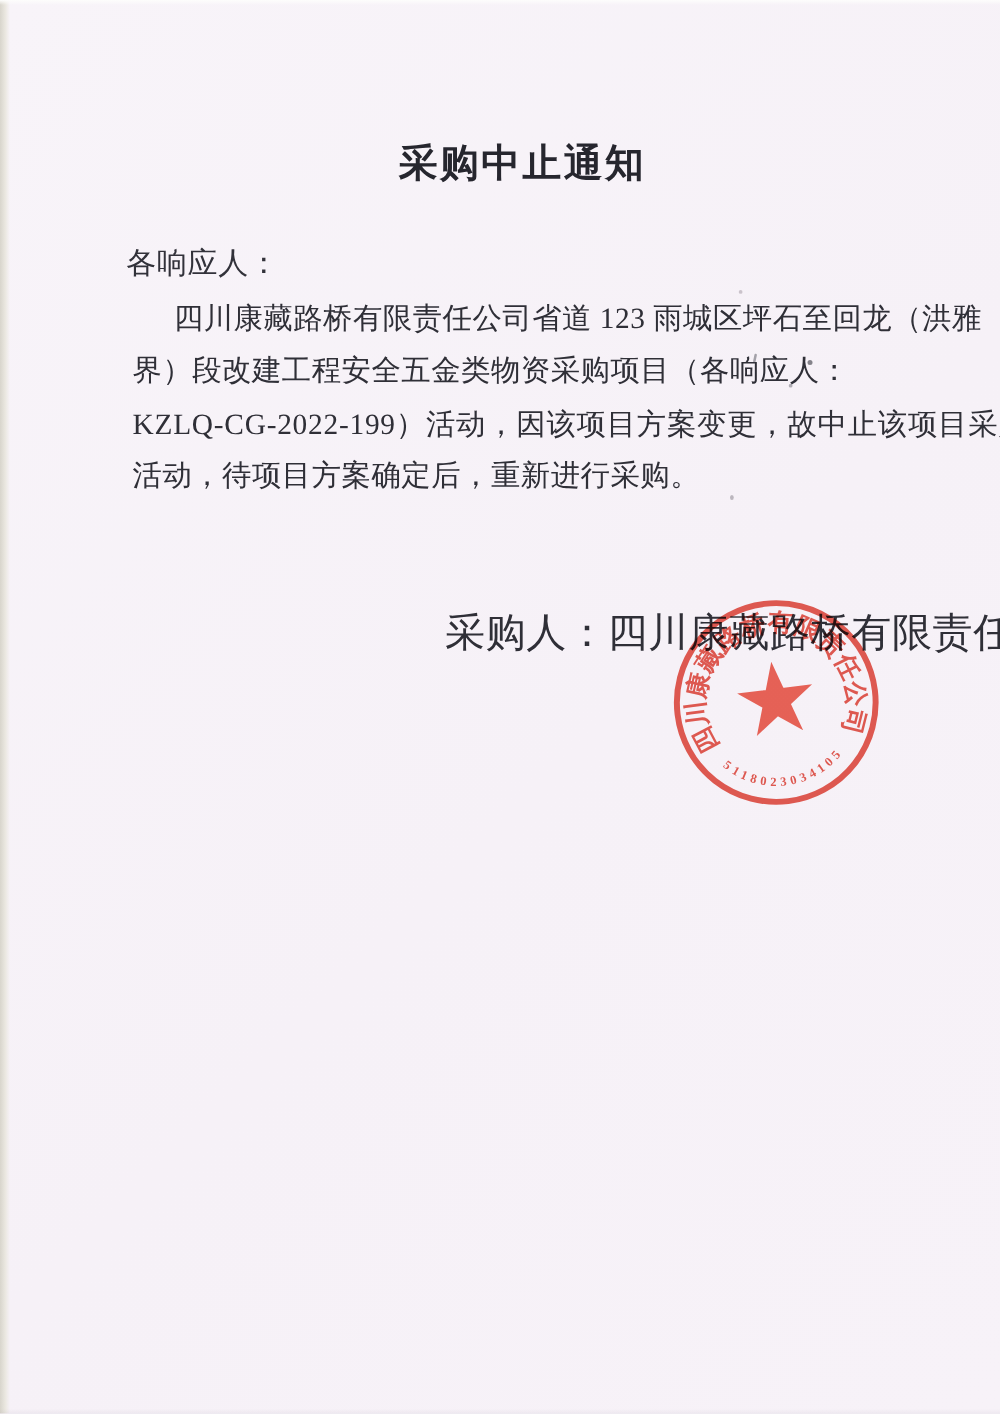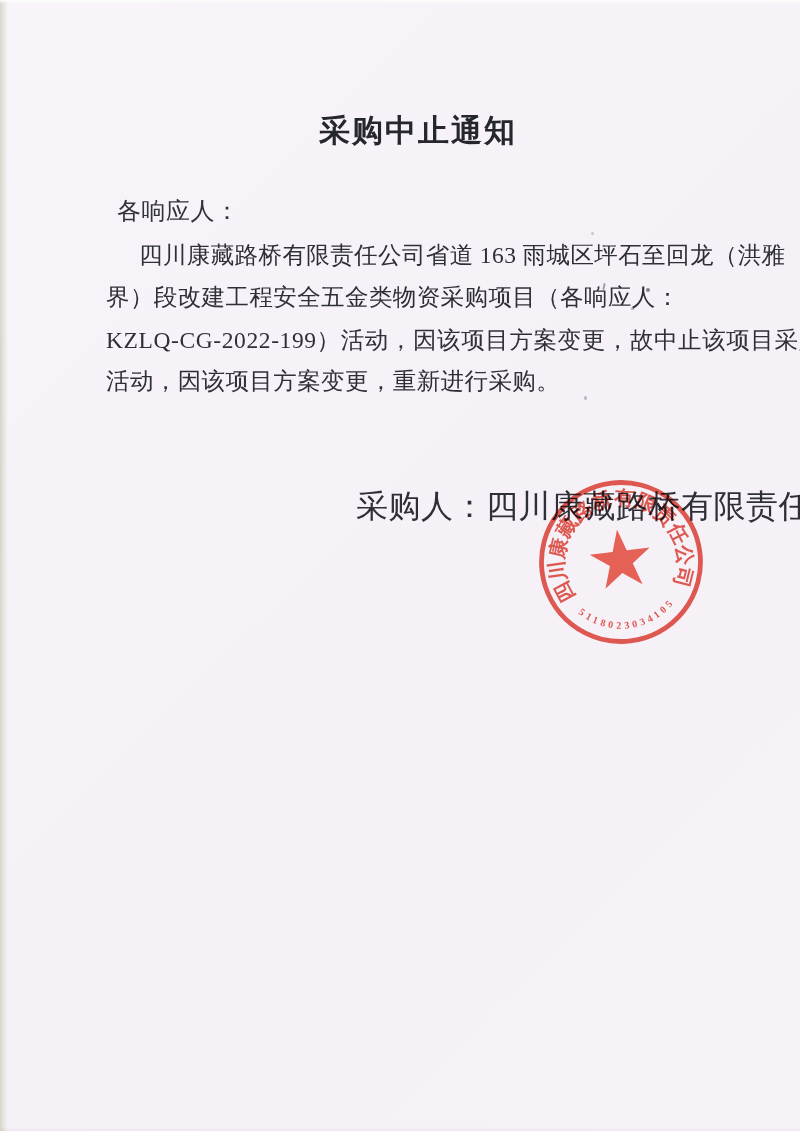--- a/index.html
+++ b/index.html
@@ -25,21 +25,21 @@
     position:absolute;left:0;bottom:0;width:100%;height:4px;
     background:linear-gradient(to top,rgba(60,40,70,.05),rgba(60,40,70,0));
   }
   .title{
     position:absolute;top:110px;left:0;right:0;text-align:center;
     font-size:31px;font-weight:700;letter-spacing:2px;color:#26262e;
     transform:translateX(18px);
     white-space:nowrap;
   }
   .salutation{
-    position:absolute;left:117px;top:199px;
+    position:absolute;left:101px;top:199px;
     font-size:24px;line-height:1;letter-spacing:.5px;white-space:nowrap;
   }
   .bodyline{
     position:absolute;left:106px;font-size:23.5px;line-height:1.18;
     letter-spacing:.4px;white-space:nowrap;color:#2f2f37;
   }
   .l1{top:242px;padding-left:33px;}
   .l2{top:284px;}
   .l3{top:327px;letter-spacing:.6px;}
   .l4{top:368px;}
@@ -70,24 +70,24 @@
 <div class="page">
 
   <div class="edge-left"></div>
   <div class="edge-top"></div>
   <div class="edge-bottom"></div>
 
   <div class="title">采购中止通知</div>
 
   <div class="salutation">各响应人：</div>
 
-  <div class="bodyline l1">四川康藏路桥有限责任公司省道 163 雨城区坪石至回龙（洪雅</div>
+  <div class="bodyline l1">四川康藏路桥有限责任公司省道 123 雨城区坪石至回龙（洪雅</div>
   <div class="bodyline l2">界）段改建工程安全五金类物资采购项目（各响应人：</div>
   <div class="bodyline l3">KZLQ-CG-2022-199）活动，因该项目方案变更，故中止该项目采购</div>
-  <div class="bodyline l4">活动，因该项目方案变更，重新进行采购。</div>
+  <div class="bodyline l4">活动，待项目方案确定后，重新进行采购。</div>
 
   <div class="signer">采购人：四川康藏路桥有限责任公司</div>
 
 
   <svg class="stamp" viewBox="0 0 200 200" xmlns="http://www.w3.org/2000/svg" aria-hidden="true">
     <defs>
       <path id="arc-company" d="M 55.8,131 A 54,54 0 1 1 144.2,131" fill="none"></path>
       <path id="arc-serial" d="M 42.9,126.6 A 63,63 0 0 0 157.1,126.6" fill="none"></path>
     </defs>
     <circle cx="100" cy="100" r="75" fill="none" stroke-width="4.5" stroke="#e2463a"></circle>

